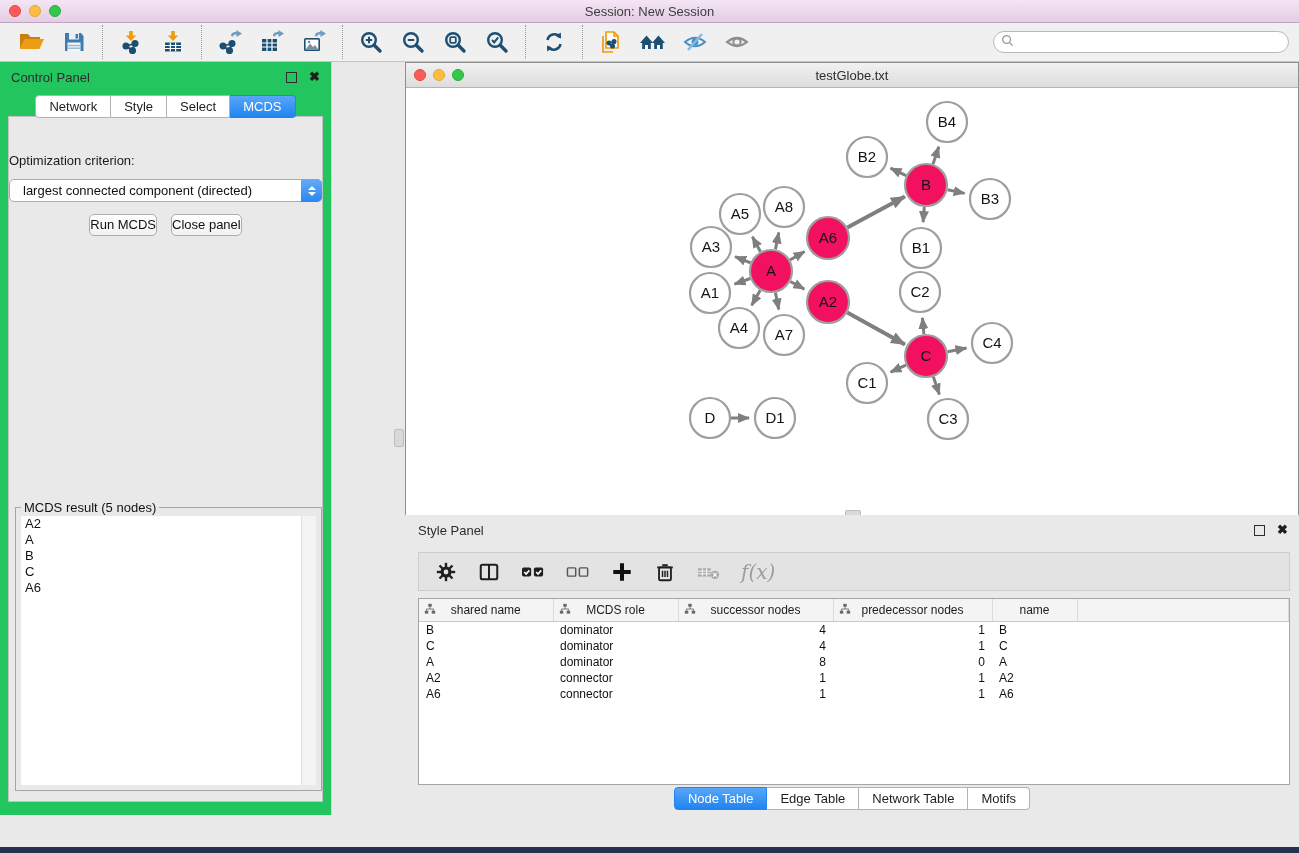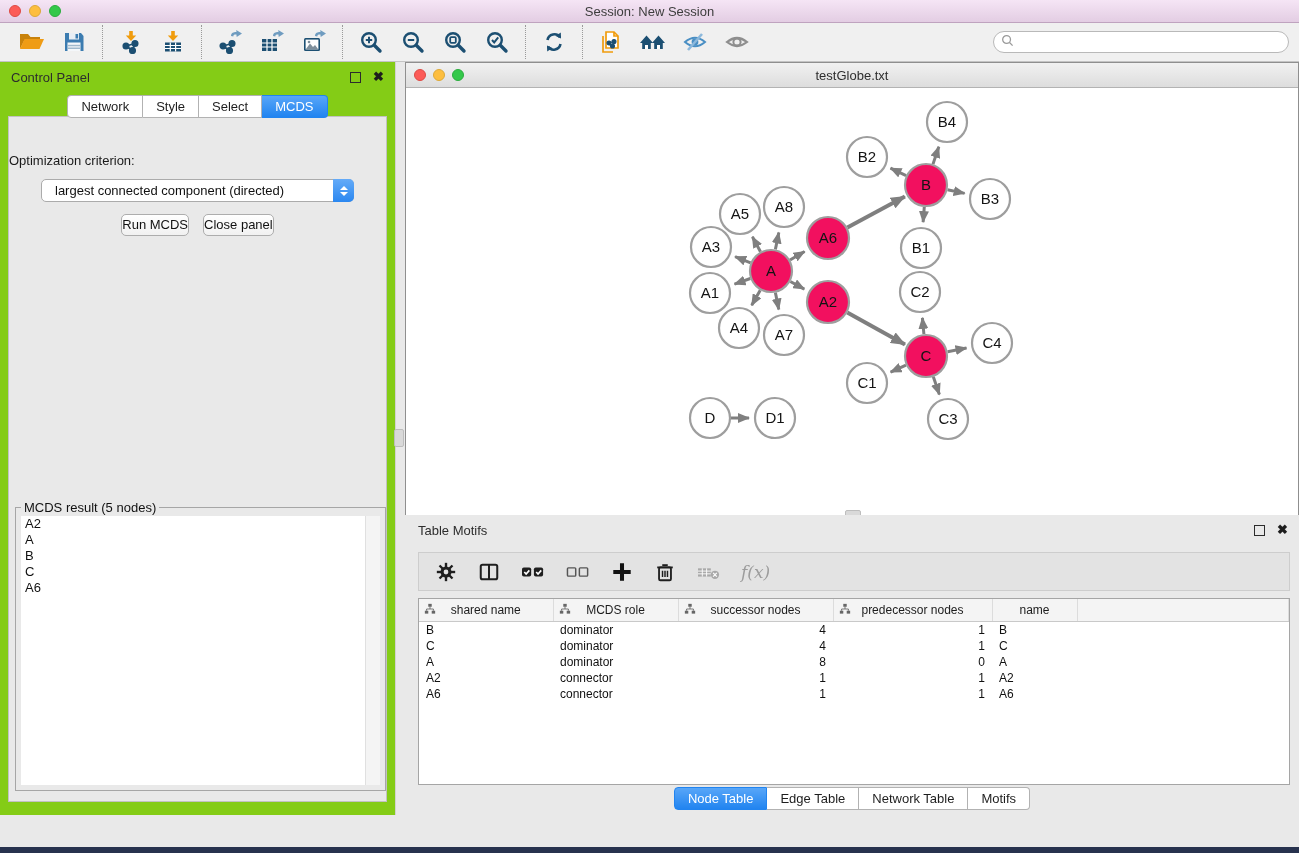--- a/index.html
+++ b/index.html
@@ -27,21 +27,21 @@
   .search input{border:none;outline:none;flex:1;font-size:12px;margin-left:5px;background:transparent;
     font-family:"Liberation Sans",sans-serif;}
 
   
   .panel-header{height:30px;display:flex;align-items:center;padding:0 11px;font-size:13px;color:#2d2d2d;}
   .hdr-icons{margin-left:auto;display:flex;gap:12px;align-items:center;}
   .float-box{width:9px;height:9px;border:1.5px solid #2c2c2c;display:inline-block;}
   .close-x{font-size:13px;font-weight:bold;color:#1d1d1d;line-height:10px;}
 
   
-  .control-panel{position:absolute;left:0;top:62px;width:396px;height:753px;background:#84cc16;
+  .control-panel{position:absolute;left:0;top:62px;width:332px;height:753px;background:#22c55e;
     border-right:1px solid #d2d2d2;box-sizing:border-box;}
   .seg-tabs{display:flex;justify-content:center;position:absolute;left:0;right:0;top:33px;z-index:2;}
   .tab{padding:2px 13px;height:17px;line-height:17px;font-size:13px;background:#fff;
     border:1px solid #b2b2b2;border-left:none;color:#1e1e1e;cursor:default;}
   .tab:first-child{border-left:1px solid #b2b2b2;border-radius:4px 0 0 4px;}
   .tab:last-child{border-radius:0 4px 4px 0;}
   .tab.active{background:linear-gradient(#58a6f8,#2184f0);color:#fff;border-color:#2184f0;}
   .cp-body{position:absolute;left:8px;right:8px;top:54px;bottom:13px;border:1px solid #c2c2c2;background:#e9e9e9;}
   .opt-label{text-align:left;margin-top:36px;font-size:13px;color:#1a1a1a;}
   .dropdown{position:relative;margin:11px auto 0 auto;width:313px;height:23px;background:#fff;
@@ -76,21 +76,21 @@
   .v-handle{position:absolute;left:394px;top:429px;width:8px;height:16px;background:#d9d9d9;
     border:1px solid #bdbdbd;border-radius:2px;}
   .h-handle{position:absolute;left:845px;top:510px;width:14px;height:7px;background:#d9d9d9;
     border:1px solid #bdbdbd;border-radius:2px;}
 
   
   .table-panel{position:absolute;left:405px;top:515px;width:894px;height:300px;background:#e9e9e9;}
   .tp-toolbar{position:absolute;left:13px;right:9px;top:37px;height:39px;background:#e3e3e3;
     border:1px solid #cdcdcd;box-sizing:border-box;display:flex;align-items:center;gap:19px;padding-left:15px;}
   .tp-btn{display:flex;align-items:center;justify-content:center;min-width:24px;height:26px;}
-  .fx{font-family:"DejaVu Serif",serif;font-style:italic;font-size:17px;color:#9c9c9c;}
+  .fx{font-family:"DejaVu Serif",serif;font-style:italic;font-size:20px;color:#9c9c9c;}
   .tp-table{position:absolute;left:13px;right:9px;top:83px;height:187px;background:#fff;
     border:1px solid #a5a5a5;box-sizing:border-box;overflow:hidden;}
   table.data{border-collapse:collapse;width:100%;table-layout:fixed;}
   table.data th{height:20px;background:#f4f4f4;border-bottom:1px solid #c9c9c9;border-right:1px solid #dcdcdc;
     font-weight:normal;font-size:12px;color:#1c1c1c;text-align:center;position:relative;overflow:hidden;white-space:nowrap;}
   table.data th .colicon{position:absolute;left:5px;top:4px;}
   table.data td{height:16px;font-size:12px;color:#111;padding:0 7px;white-space:nowrap;overflow:hidden;}
   table.data td.right{text-align:right;}
   .tp-tabs{position:absolute;left:0;right:0;top:272px;display:flex;justify-content:center;}
 
@@ -410,21 +410,21 @@
           <text x="369" y="335" text-anchor="middle" font-family="Liberation Sans, sans-serif" font-size="15" fill="#141414">D1</text>
         </svg></div>
     <div class="grip"></div>
   </div>
 
   <div class="v-handle"></div>
   <div class="h-handle"></div>
 
   <div class="table-panel">
     <div class="panel-header" style="padding-left:13px;">
-      <span>Table Motifs</span>
+      <span>Style Panel</span>
       <span class="hdr-icons">
         <span class="float-box"></span>
         <span class="close-x">✖</span>
       </span>
     </div>
     <div class="tp-toolbar" id="table-toolbar">
         <div class="tp-btn">
           <svg width="22" height="22" viewBox="0 0 24 24" fill="#1f1f1f">
             <g>
               <rect x="10.7" y="2" width="2.6" height="5"></rect>

